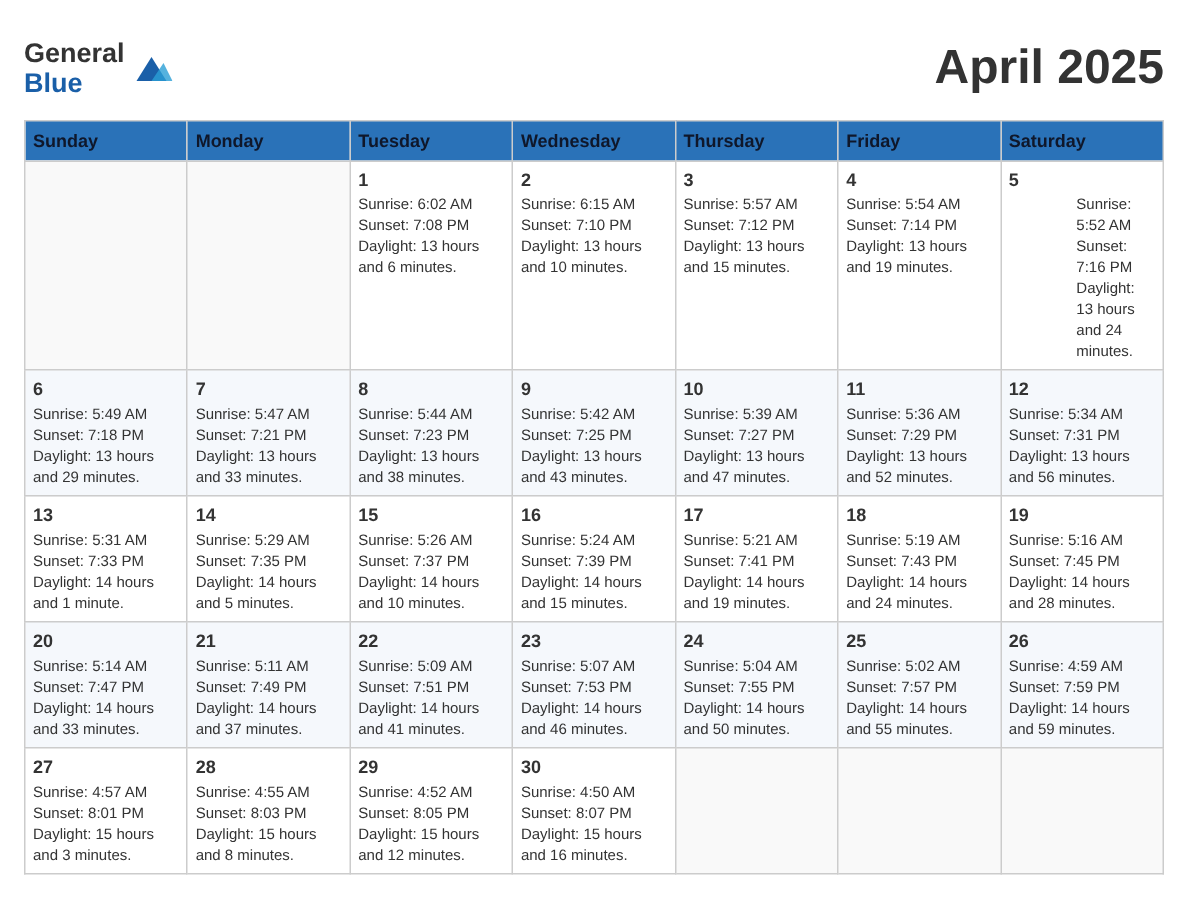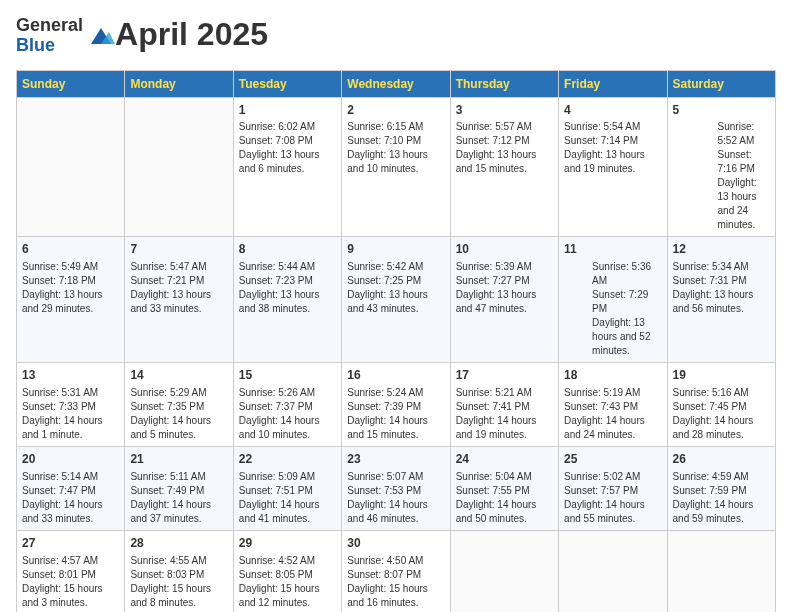--- a/index.html
+++ b/index.html
@@ -5,23 +5,24 @@
     * { box-sizing: border-box; margin: 0; padding: 0; }
     body {
       font-family: Arial, sans-serif;
       background: #fff;
       width: 792px;
       min-height: 612px;
       padding: 16px;
     }
     .header {
       display: flex;
-      justify-content: flex-start;
+      justify-content: space-between;
       align-items: flex-start;
       margin-bottom: 14px;
+      margin-top: 10px;
     }
     .logo {
       display: flex;
       align-items: center;
     }
     .logo-text {
       display: flex;
       flex-direction: column;
       line-height: 1.1;
     }
@@ -52,21 +53,21 @@
       font-size: 15px;
       color: #555;
     }
     table {
       width: 100%;
       border-collapse: collapse;
       font-size: 11px;
     }
     thead tr th {
       background-color: #2a72b8;
-      color: #fde047;
+      color: #0f172a;
       padding: 6px 5px;
       text-align: left;
       font-size: 12px;
       font-weight: bold;
       border: 1px solid #ccc;
     }
     tbody tr td {
       border: 1px solid #ccc;
       vertical-align: top;
       padding: 4px 5px;
@@ -186,21 +187,21 @@
 Daylight: 13 hours and 43 minutes.</div>
         </td>
         <td>
           <div class="day-num">10</div>
           <div class="day-info" style="white-space: pre-line;">Sunrise: 5:39 AM
 Sunset: 7:27 PM
 Daylight: 13 hours and 47 minutes.</div>
         </td>
         <td>
           <div class="day-num">11</div>
-          <div class="day-info" style="white-space: pre-line; margin-left: 28px;">Sunrise: 5:36 AM
+          <div class="day-info" style="white-space: pre-line;">Sunrise: 5:36 AM
 Sunset: 7:29 PM
 Daylight: 13 hours and 52 minutes.</div>
         </td>
         <td>
           <div class="day-num">12</div>
           <div class="day-info" style="white-space: pre-line;">Sunrise: 5:34 AM
 Sunset: 7:31 PM
 Daylight: 13 hours and 56 minutes.</div>
         </td>
       </tr>

